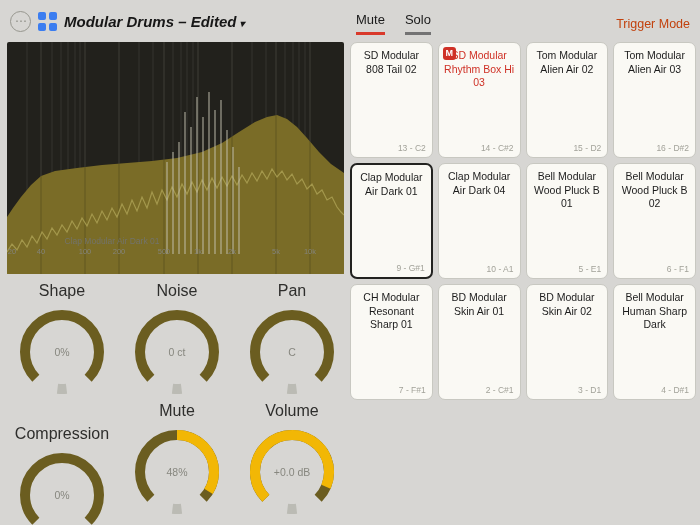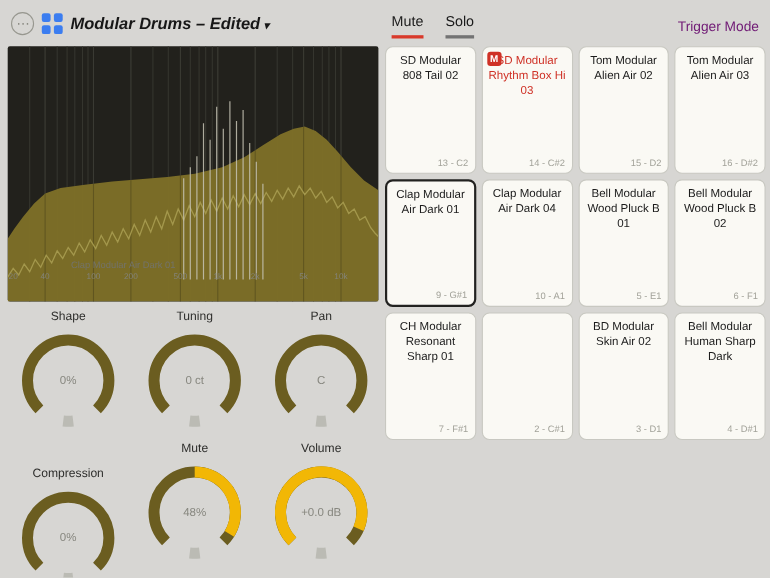--- a/index.html
+++ b/index.html
@@ -35,36 +35,36 @@
   .grid-minor line{ stroke:#35352e; stroke-width:1; }
   .grid-major line{ stroke:#4b4b42; stroke-width:1; }
   .grid-over  line{ stroke:rgba(0,0,0,0.22); stroke-width:1; }
   .sfill{ fill:#7e6f28; opacity:0.96; }
   .strace{ fill:none; stroke:#a59a4e; stroke-width:1.2; opacity:0.95; }
   .sspikes{ fill:none; stroke:#c6c3b4; stroke-width:1.1; opacity:0.85; }
   .soverlay{ fill:#73736a; font-size:8.5px; text-anchor:middle; font-family:"Liberation Sans",sans-serif; }
   .slabels text{ fill:#83837a; font-size:7.5px; text-anchor:middle; font-family:"Liberation Sans",sans-serif; }
   
   .knob{ position:absolute; width:116px; text-align:center; }
-  .knob .klabel{ font-size:11px; color:#2e2e2c; margin-bottom:4px; }
+  .knob .klabel{ font-size:16px; color:#2e2e2c; margin-bottom:4px; }
   .dial{ position:relative; width:96px; height:96px; margin:0 auto; }
   .dial svg{ width:96px; height:96px; display:block; }
   .dial .kvalue{
     position:absolute; left:0; right:0; top:42px;
     font-size:10.5px; color:#87877f; text-align:center;
   }
   .track{ fill:none; stroke:#6b5d20; stroke-width:10; }
   .val  { fill:none; stroke:#f2b705; stroke-width:10; }
   .tick { fill:none; stroke:#bbbbb4; stroke-width:10; }
   
   .tabs{ position:absolute; left:356px; top:12px; display:flex; gap:20px; }
   .tab{ font-size:13px; color:#1a1a1a; padding-bottom:5px; cursor:default;text-align:center; }
   .tab-mute{ border-bottom:3px solid #d93a2b; }
   .tab-solo{ border-bottom:3px solid #737373; }
-  .trigger-mode{ position:absolute; right:10px; top:17px; font-size:12.5px; color:#701a75; }
+  .trigger-mode{ position:absolute; right:10px; top:17px; font-size:12.5px; color:#c2410c; }
   .pad-grid{
     position:absolute; left:350px; top:42px; width:346px; height:479px;
     display:grid; grid-template-columns:repeat(4,1fr); grid-template-rows:repeat(4,1fr); gap:5px;
   }
   .pad{
     background:#faf9f4; border:1px solid #c8c8c1; border-radius:7px;
     position:relative; overflow:hidden;
   }
   .pad.selected{ border:2px solid #222220; }
   .pad-title{
@@ -161,21 +161,21 @@
   <div class="dial">
     <svg viewBox="0 0 96 96">
         <path class="track" d="M21.83704909609774,74.16295090390226 A37 37 0 1 1 74.16295090390226,74.16295090390226"></path>
         <path class="tick" d="M52.50916570599046,84.72420761072891 A37 37 0 0 1 43.49083429400953,84.72420761072891"></path>
         <path class="val"></path>
       </svg>
     <div class="kvalue">0%</div>
   </div>
 </div>
 <div class="knob" style="left:119px;top:282px;">
-  <div class="klabel">Tuning</div>
+  <div class="klabel">Noise</div>
   <div class="dial">
     <svg viewBox="0 0 96 96">
         <path class="track" d="M21.83704909609774,74.16295090390226 A37 37 0 1 1 74.16295090390226,74.16295090390226"></path>
         <path class="tick" d="M52.50916570599046,84.72420761072891 A37 37 0 0 1 43.49083429400953,84.72420761072891"></path>
         <path class="val"></path>
       </svg>
     <div class="kvalue">0 ct</div>
   </div>
 </div>
 <div class="knob" style="left:234px;top:282px;">
@@ -261,20 +261,21 @@
   </div>
   <div class="pad">
     <div class="pad-title">Bell Modular Wood Pluck B 02</div>
     <div class="pad-note">6 - F1</div>
   </div>
   <div class="pad">
     <div class="pad-title">CH Modular Resonant Sharp 01</div>
     <div class="pad-note">7 - F#1</div>
   </div>
   <div class="pad">
+    <div class="pad-title">BD Modular Skin Air 01</div>
     <div class="pad-note">2 - C#1</div>
   </div>
   <div class="pad">
     <div class="pad-title">BD Modular Skin Air 02</div>
     <div class="pad-note">3 - D1</div>
   </div>
   <div class="pad">
     <div class="pad-title">Bell Modular Human Sharp Dark</div>
     <div class="pad-note">4 - D#1</div>
   </div>

